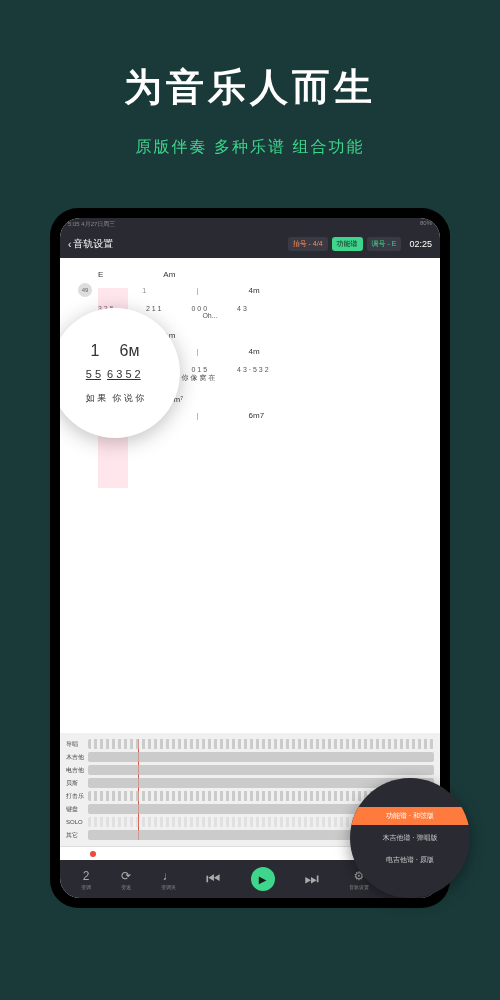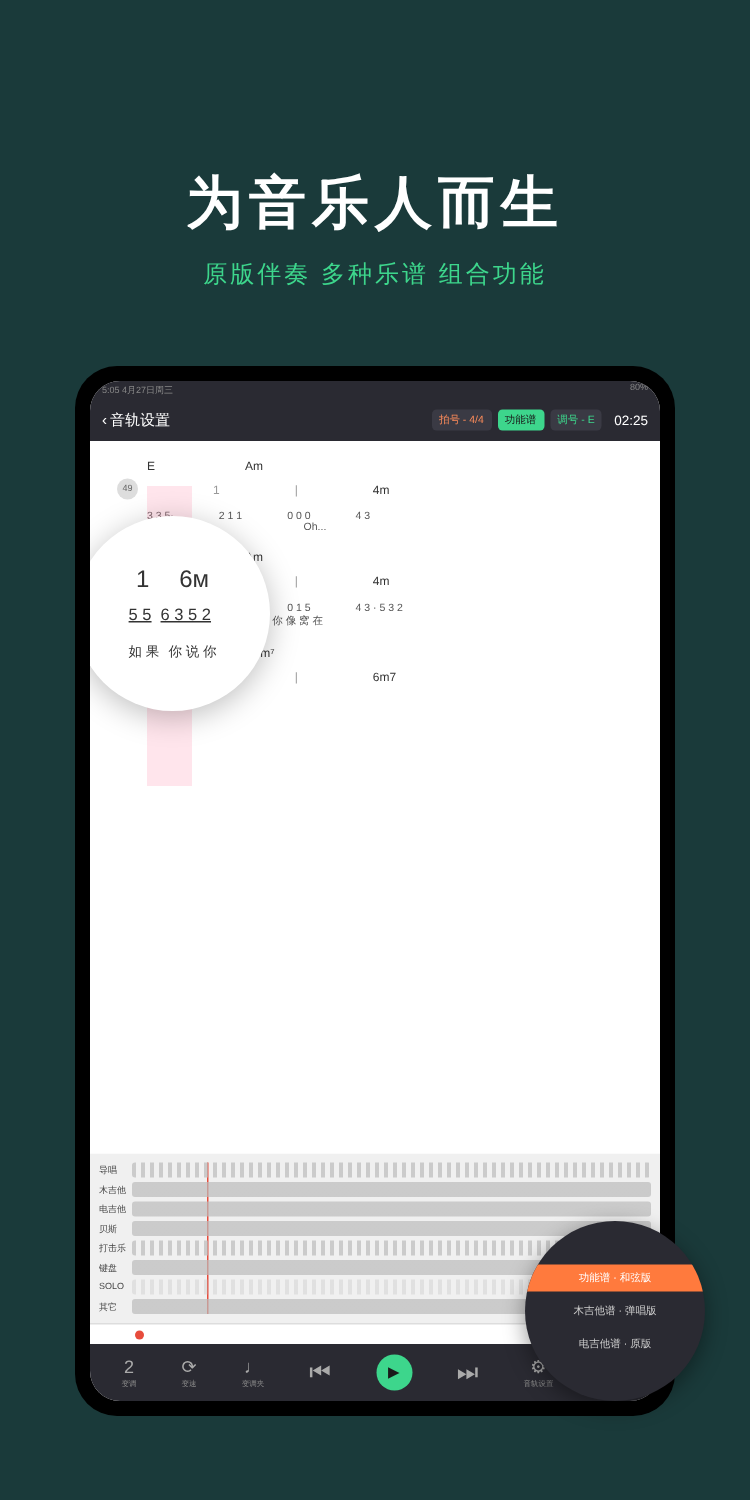--- a/index.html
+++ b/index.html
@@ -1,19 +1,19 @@
 <!DOCTYPE html>
 <html><head>
 <meta charset="utf-8">
 <style>
 *{margin:0;padding:0;box-sizing:border-box;font-family:-apple-system,sans-serif}
 body{background:#1a3a3a;width:500px;height:1000px;overflow:hidden}
-.hero{text-align:center;padding:110px 0 30px;color:#fff}
+.hero{text-align:center;padding:62px 0 30px;color:#fff}
 .hero h1{font-size:38px;font-weight:600;letter-spacing:4px}
-.hero p{color:#3dd68c;font-size:16px;margin-top:12px;letter-spacing:2px}
+.hero p{color:#3dd68c;font-size:16px;margin-top:24px;letter-spacing:2px}
 .tablet{margin:20px auto 0;width:400px;height:700px;background:#000;border-radius:28px;padding:10px;position:relative}
 .screen{width:100%;height:100%;background:#fff;border-radius:20px;overflow:hidden;display:flex;flex-direction:column;position:relative}
 .statusbar{height:12px;background:#2a2a32;font-size:6px;color:#888;padding:2px 8px;display:flex;justify-content:space-between}
 .topbar{height:28px;background:#2a2a32;display:flex;align-items:center;padding:0 8px;gap:4px}
 .back{color:#fff;font-size:10px;display:flex;align-items:center;gap:2px}
 .spacer{flex:1}
 .tag{font-size:7px;padding:2px 5px;border-radius:3px;color:#fff}
 .tag.a{background:#3a3a44;color:#ff8c5a}
 .tag.b{background:#3dd68c;color:#1a1a1a}
 .tag.c{background:#3a3a44;color:#3dd68c}

